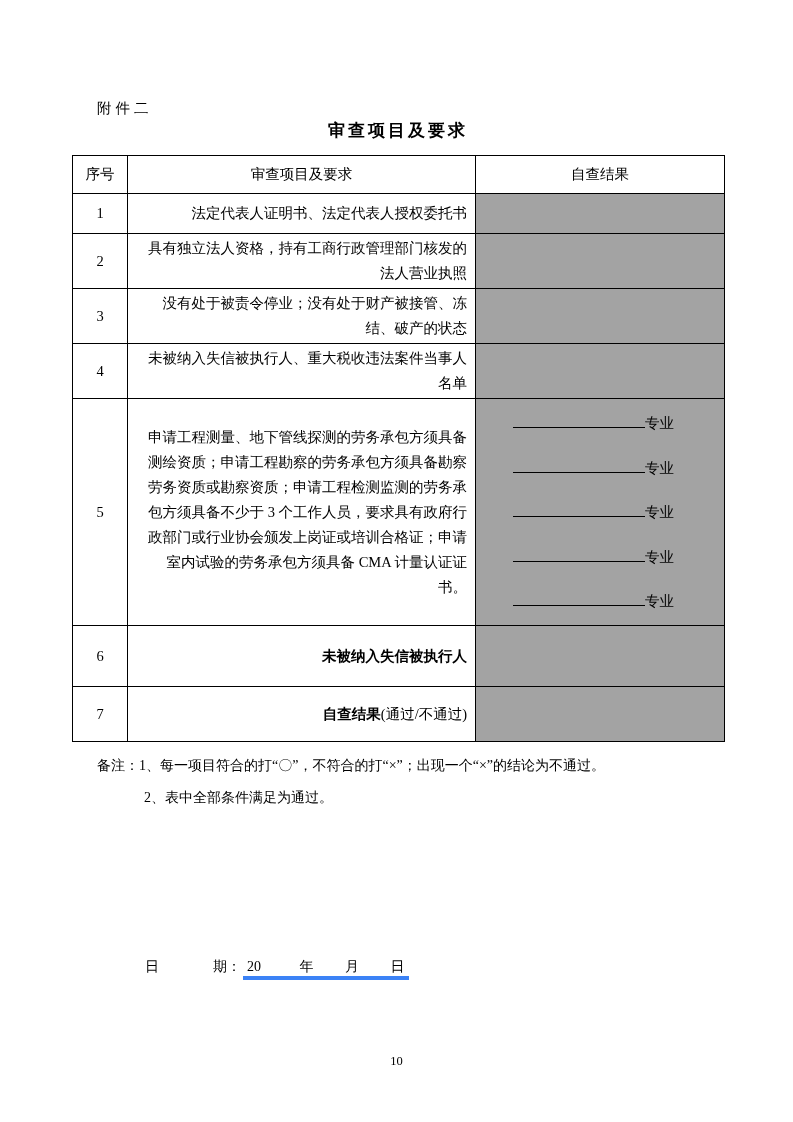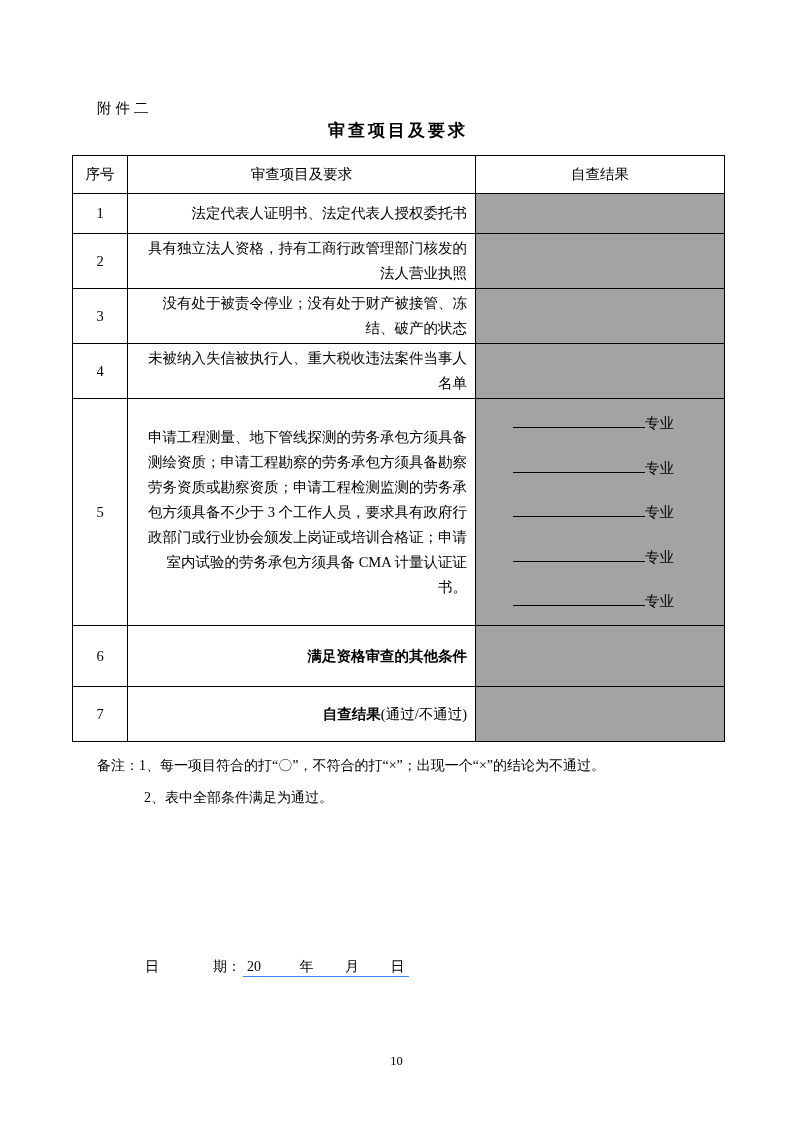--- a/index.html
+++ b/index.html
@@ -108,21 +108,21 @@
   .date-row {
     position: absolute;
     left: 145px;
     top: 958px;
     font-size: 14px;
     white-space: nowrap;
   }
   .date-gap { display: inline-block; width: 54px; }
   .date-line {
     display: inline-block;
-    border-bottom: 1px solid #3b82f6;
+    border-bottom: 4px solid #3b82f6;
     white-space: pre;
     padding: 0 4px 0 4px;
     margin-left: 2px;
   }
   .page-number {
     position: absolute;
     left: 0;
     width: 100%;
     top: 1054px;
     text-align: center;
@@ -180,21 +180,21 @@
             <div class="blank-row"><span class="blank-underline"></span><span>专业</span></div>
             <div class="blank-row"><span class="blank-underline"></span><span>专业</span></div>
             <div class="blank-row"><span class="blank-underline"></span><span>专业</span></div>
             <div class="blank-row"><span class="blank-underline"></span><span>专业</span></div>
             <div class="blank-row"><span class="blank-underline"></span><span>专业</span></div>
           </div>
         </td>
       </tr>
       <tr class="r6">
         <td class="no-cell">6</td>
-        <td class="item-cell bold">满足资格审查的其他条件</td>
+        <td class="item-cell bold">未被纳入失信被执行人</td>
         <td class="result-cell"></td>
       </tr>
       <tr class="r7">
         <td class="no-cell">7</td>
         <td class="item-cell"><span class="bold">自查结果</span><span>(通过/不通过)</span></td>
         <td class="result-cell"></td>
       </tr>
     </tbody>
   </table>
 

